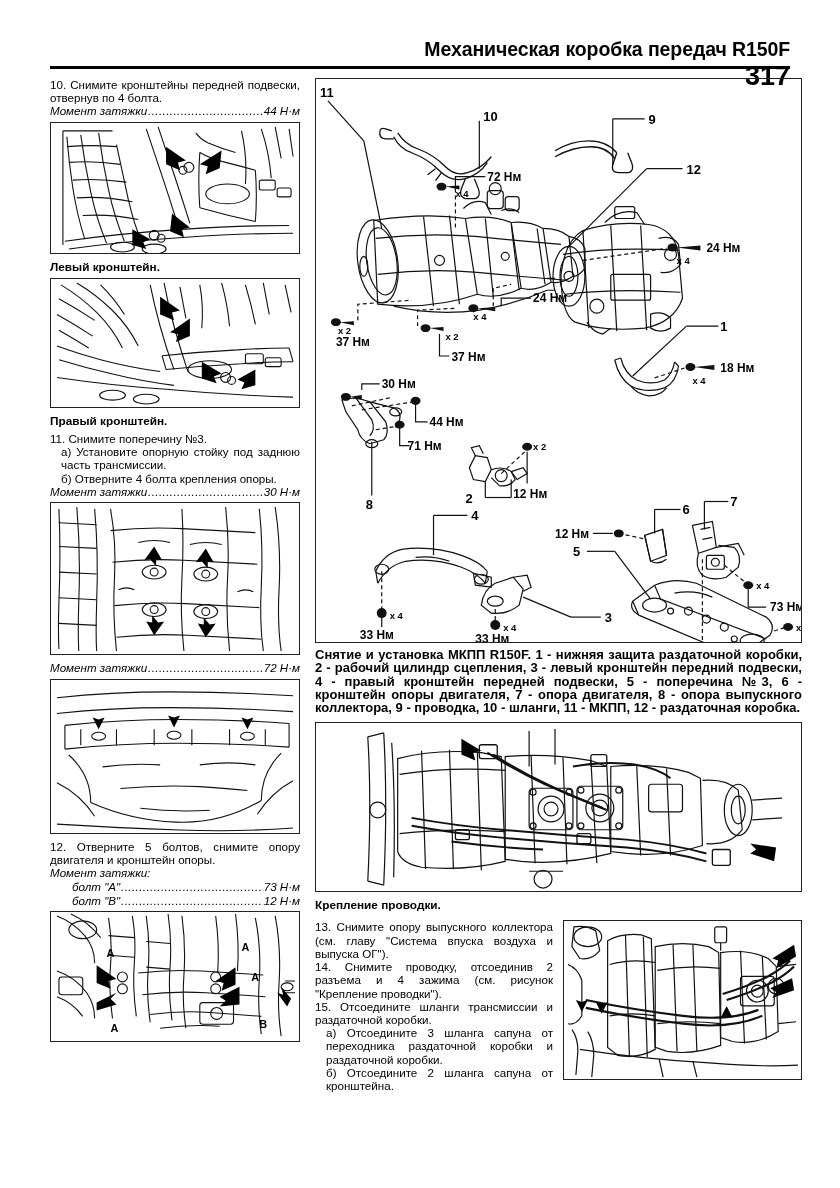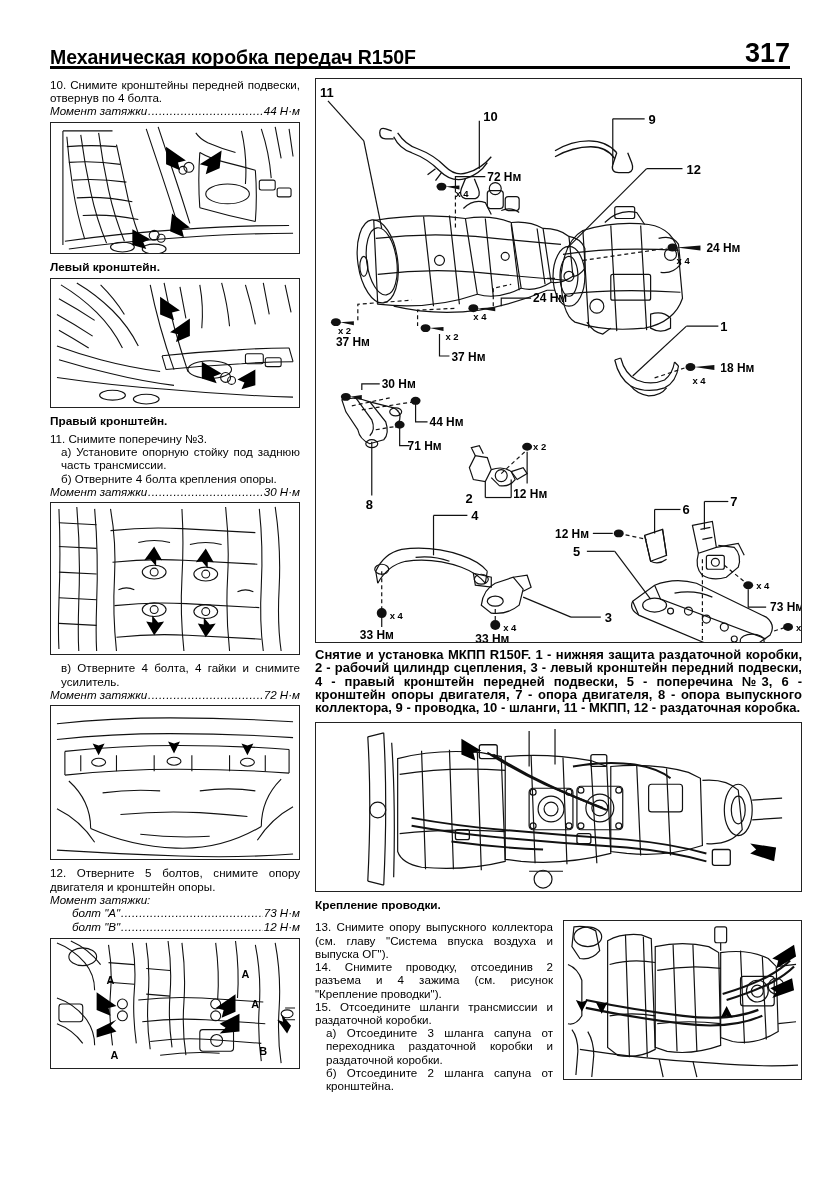--- a/index.html
+++ b/index.html
@@ -10,21 +10,21 @@
     font-family: "Liberation Sans", sans-serif;
     color: #000;
     position: relative;
     overflow: hidden;
   }
   .page { position: relative; width: 840px; height: 1188px; padding: 0; }
 
   
   .header {
     position: absolute; left: 50px; top: 38px; width: 740px;
-    display: flex; align-items: flex-end; justify-content: space-between;
+    display: flex; align-items: flex-end; justify-content: space-between; flex-direction: column;
   }
   .header-title {
     font-size: 19.5px; font-weight: bold; letter-spacing: -0.1px;
     white-space: nowrap;
   }
   .header-page { font-size: 27px; font-weight: bold; }
   .header-rule {
     position: absolute; left: 50px; top: 66px; width: 740px; height: 3px;
     background: #000;
   }
@@ -221,21 +221,20 @@
         <g fill="#000">
           <path d="M104 44 L112 58 L106 57 L106 64 L100 57 L94 58 Z"></path>
           <path d="M156 46 L164 60 L158 59 L158 66 L152 59 L146 60 Z"></path>
           <path d="M104 134 L96 120 L102 121 L102 114 L108 121 L114 120 Z"></path>
           <path d="M156 136 L148 122 L154 123 L154 116 L160 123 L166 122 Z"></path>
         </g>
       </svg>
     </div>
 
     <div class="spacer6"></div>
-    <div class="p indent">в) Отверните 4 болта, 4 гайки и снимите усилитель.</div>
     <div class="torque">
       <span class="lead">Момент затяжки</span>
       <span class="dots">........................................................</span>
       <span class="val">72 Н·м</span>
     </div>
 
     <div class="spacer4"></div>
 
     <div class="fig" style="height:155px">
       <svg viewBox="0 0 250 155" preserveAspectRatio="none">

